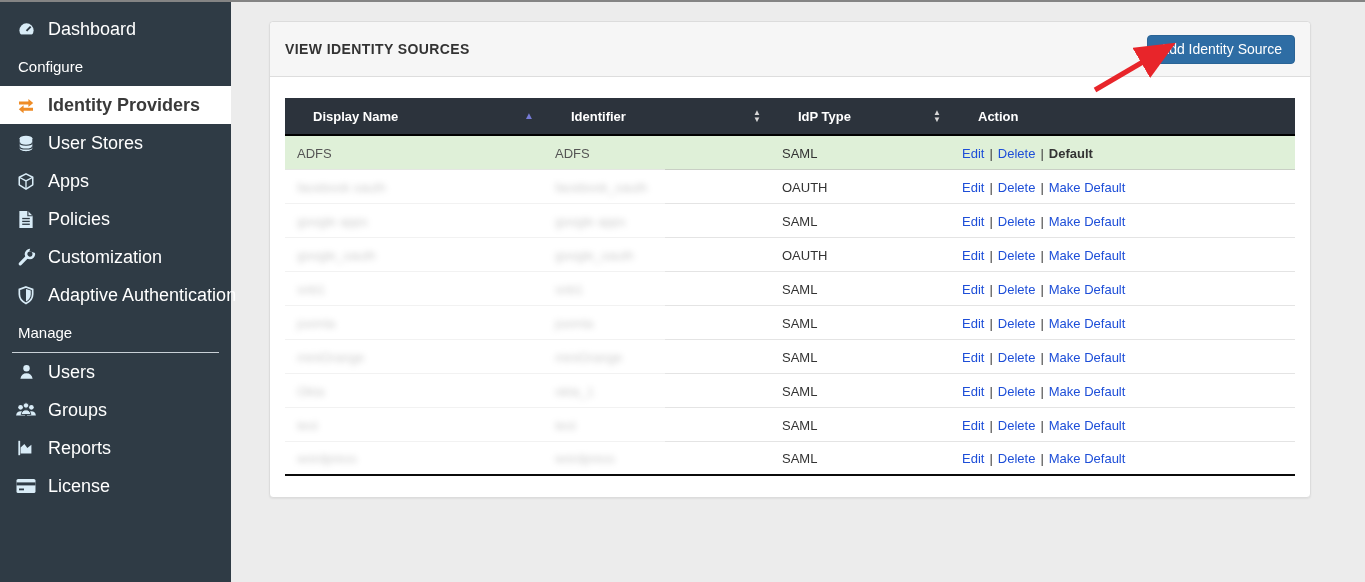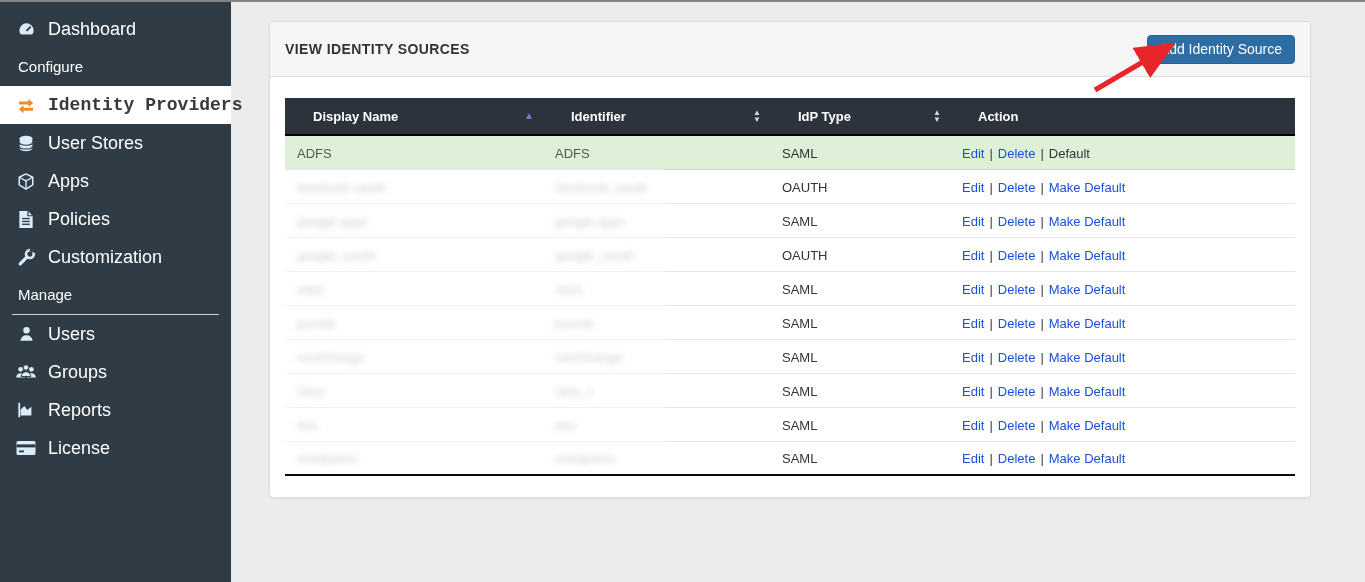--- a/index.html
+++ b/index.html
@@ -16,21 +16,21 @@
     position:absolute; left:0; top:0; width:231px; height:582px;
     background:#2f3b45; color:#fff; padding-top:10px; z-index:10;
   }
   .nav-item {
     height:38px; display:flex; align-items:center; cursor:pointer; position:relative;
   }
   .nav-icon { width:22px; height:20px; margin-left:15px; display:flex; align-items:center; justify-content:center; color:#d9ecf7; flex:none; }
   .nav-icon svg { display:block; }
   .nav-label { margin-left:11px; font-size:18px; color:#fff; white-space:nowrap; }
   .nav-item.active { background:#ffffff; }
-  .nav-item.active .nav-label { color:#3a3a3a; font-weight:bold;font-family:Liberation Mono, monospace; }
+  .nav-item.active .nav-label { color:#3a3a3a; font-weight:bold; }
   .nav-item.active .nav-icon { color:#ee8c27; }
   .nav-section { height:38px; line-height:38px; padding-left:18px; font-size:15px; color:#fff; }
   .nav-divider { height:1px; background:#c9d0d6; margin:0 12px; }
 
   
   .content { position:absolute; left:231px; top:0; width:1364px; height:582px; }
   .panel {
     position:absolute; left:38px; top:21px; width:1042px;
     background:#fff; border:1px solid #dcdcdc; border-radius:4px;
     box-shadow:0 1px 2px rgba(0,0,0,.06);
@@ -59,21 +59,21 @@
   .sort-asc { color:#767bd6; font-size:10px; line-height:10px; }
   .sort-both i { font-style:normal; color:#d8d8d8; font-size:8px; line-height:7px; display:block; }
   .idp-table tbody td {
     height:34px; padding:2px 0 0 12px; border-top:1px solid #e4e4e4;
     color:#555; white-space:nowrap; background:#fff;
   }
   .idp-table tbody tr.highlight td { background:#dff0d8; border-top:none; border-bottom:1px solid #c9cfc5; }
   .idp-table td.col-idp { color:#333; }
   .idp-table a { color:#1d4ed8; text-decoration:none; cursor:pointer; }
   .sep { color:#3d3d3d; margin:0 5px; }
-  .default-label { color:#333; font-weight:normal; }
+  .default-label { color:#333; font-weight:bold; }
   .blurred { filter:blur(3px); opacity:.8; color:#7a7a7a; }
   .blur-mask {
     position:absolute; left:15px; top:92px; width:380px; height:301px;
     background:rgba(255,255,255,.5); pointer-events:none;
   }
 
   
   .annotation-arrow { position:absolute; left:852px; top:36px; width:116px; height:62px; pointer-events:none; z-index:40; }
 </style>
 </head>
@@ -136,20 +136,29 @@
     </div>
     <div class="nav-item">
       <span class="nav-icon">
         <svg width="19" height="19" viewBox="0 0 20 20">
           <circle cx="13.6" cy="6.4" r="4.1" fill="none" stroke="currentColor" stroke-width="2.8"></circle>
           <rect x="13.8" y="-1.5" width="6.5" height="6" fill="#2f3b45" transform="rotate(18 17 1.5)"></rect>
           <line x1="3.4" y1="16.6" x2="10.6" y2="9.4" stroke="currentColor" stroke-width="3.4" stroke-linecap="round"></line>
         </svg>
       </span>
       <span class="nav-label">Customization</span>
+    </div>
+    <div class="nav-item">
+      <span class="nav-icon">
+        <svg width="16" height="19" viewBox="0 0 16 20">
+          <path d="M8 1l7 2.6v5.2c0 4.6-2.9 7.8-7 9.7-4.1-1.9-7-5.1-7-9.7V3.6z" fill="none" stroke="currentColor" stroke-width="1.8"></path>
+          <path d="M8 3.2v13.2c3-1.6 5-4.1 5-7.6v-4z" fill="currentColor"></path>
+        </svg>
+      </span>
+      <span class="nav-label">Adaptive Authentication</span>
     </div>
     <div class="nav-section">Manage</div>
     <div class="nav-divider"></div>
     <div class="nav-item">
       <span class="nav-icon">
         <svg width="17" height="18" viewBox="0 0 20 20">
           <circle cx="10" cy="5.6" r="3.8" fill="currentColor"></circle>
           <path d="M2.8 18c.6-4.4 3.3-6.6 7.2-6.6s6.6 2.2 7.2 6.6z" fill="currentColor"></path>
         </svg>
       </span>

